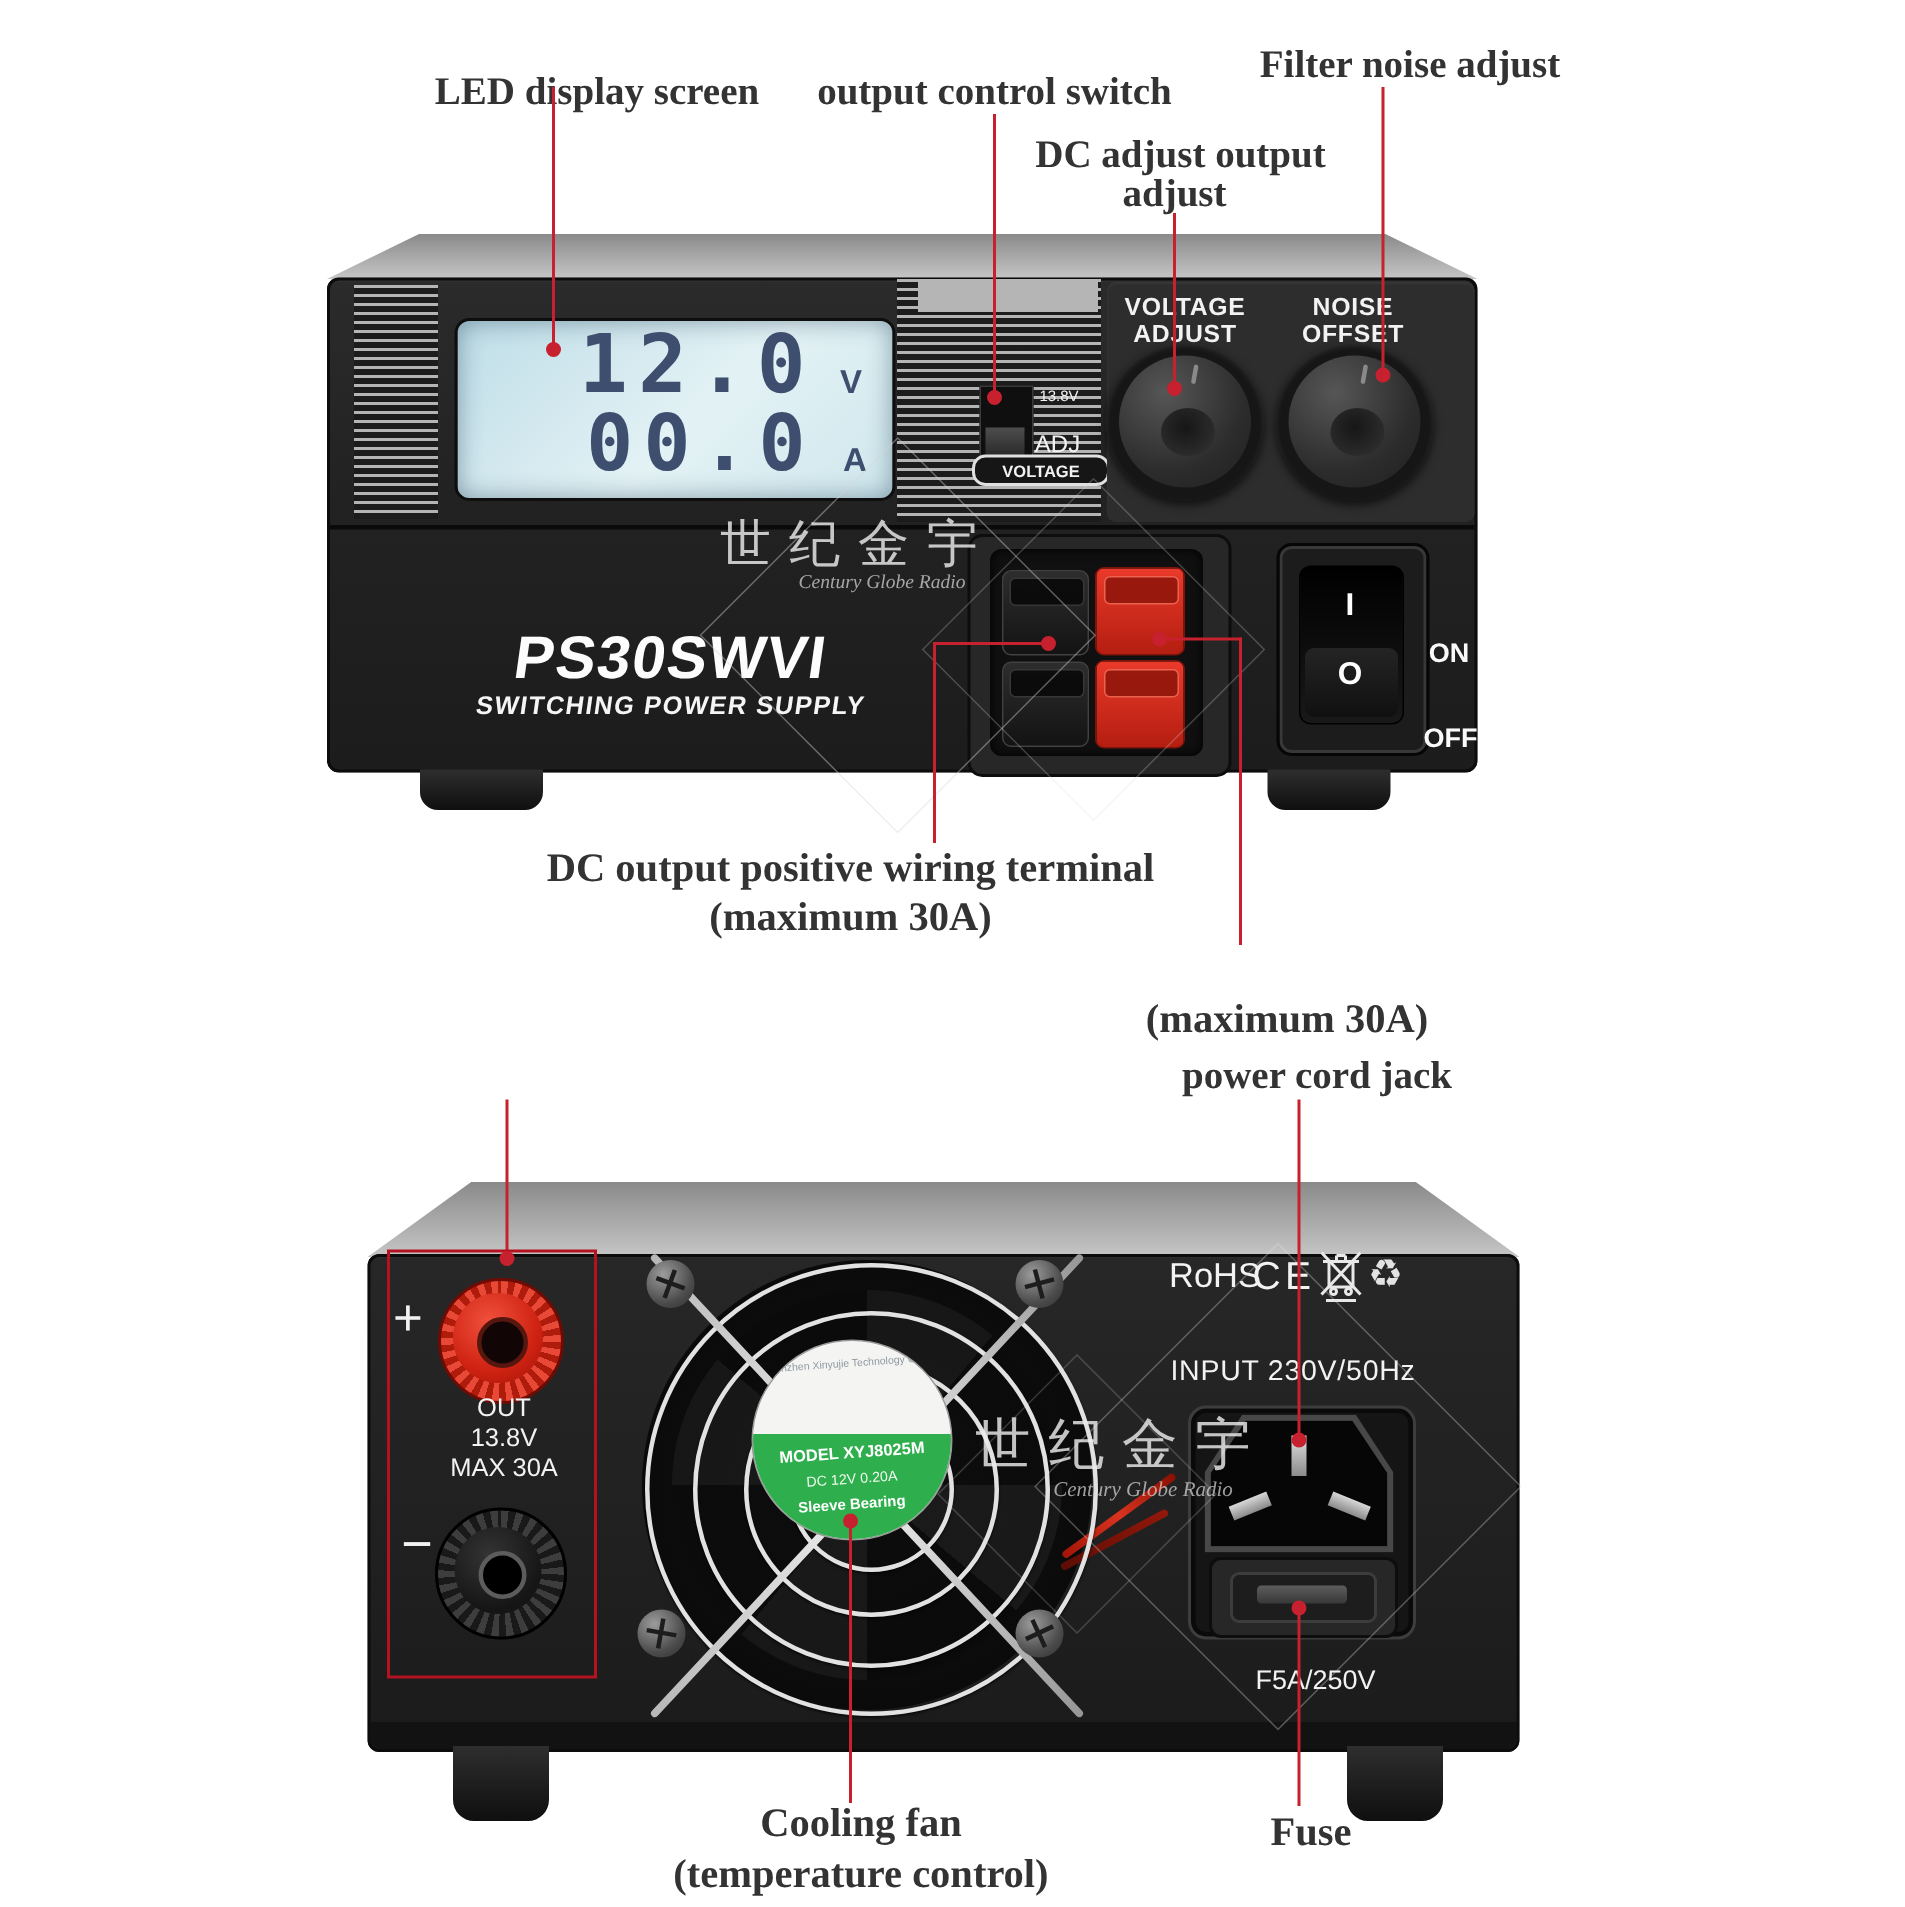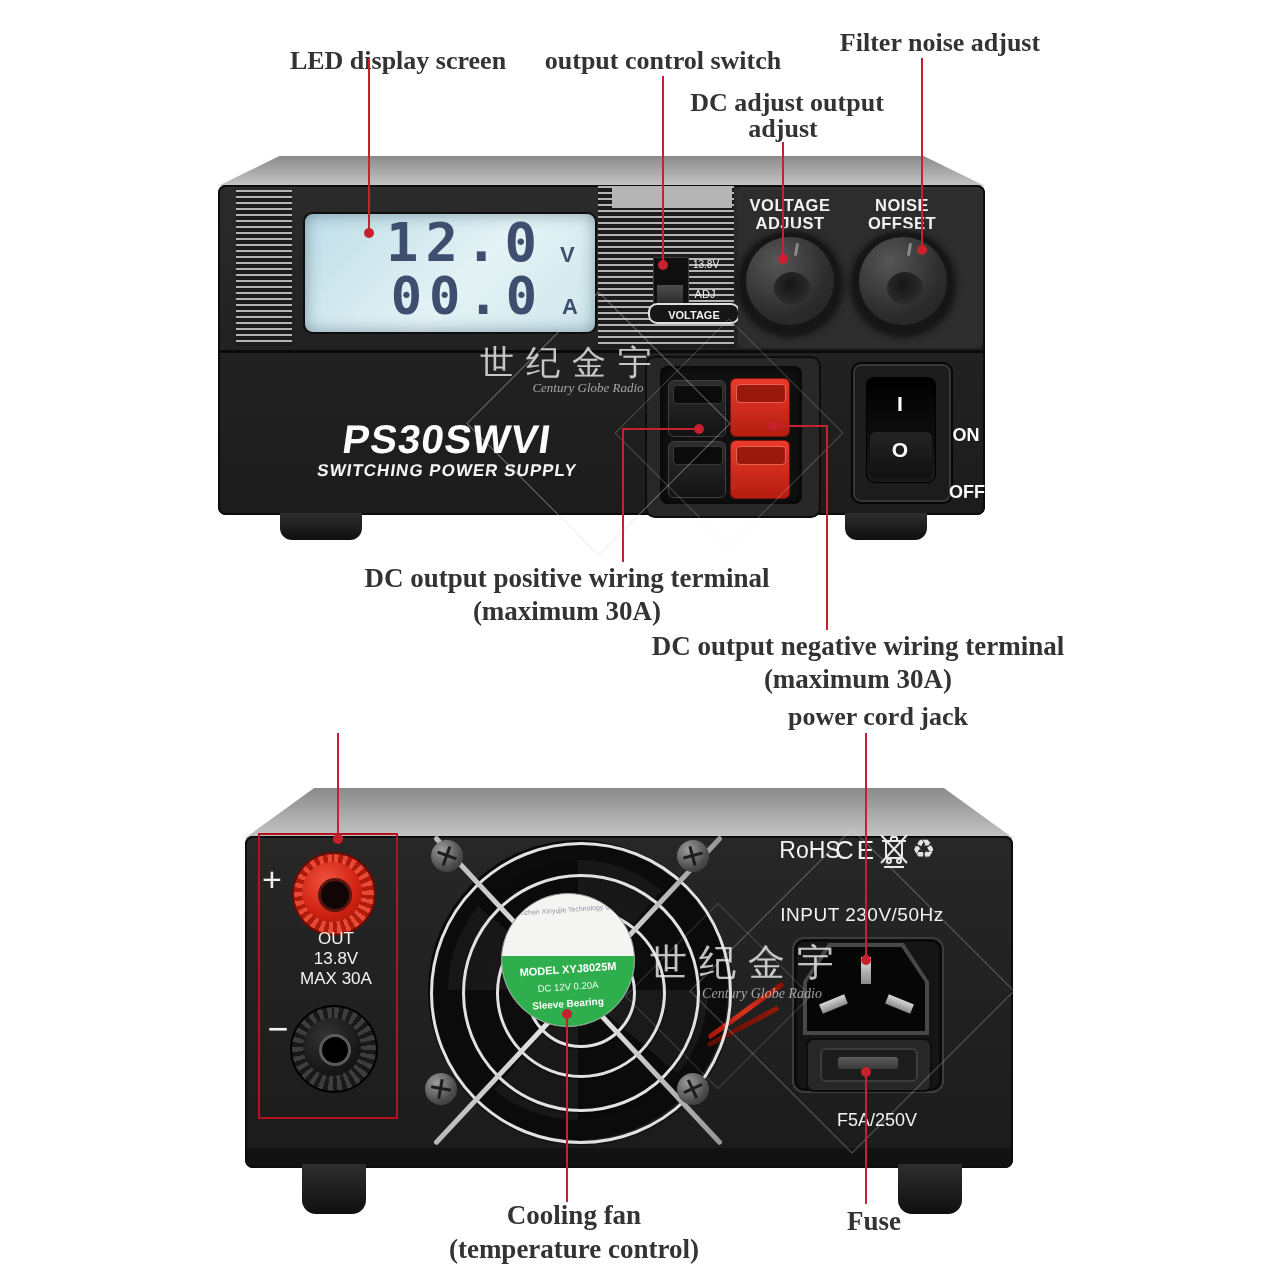--- a/index.html
+++ b/index.html
@@ -82,21 +82,21 @@
   <div class="t seg" style="left:312px;top:216px;width:232px;font-size:54px;line-height:54px;">12.0</div>
   <div class="t lcdunit" style="left:560px;top:242px;">V</div>
   <div class="t seg" style="left:302px;top:270px;width:242px;font-size:52px;line-height:52px;">00.0</div>
   <div class="t lcdunit" style="left:562px;top:294px;">A</div>
 
   <div class="vent" style="left:598px;top:186px;width:136px;height:162px;"></div>
   <div class="t" style="left:612px;top:186px;width:120px;height:22px;background:#b5b5b5;"></div>
   <div class="t" style="left:653px;top:257px;width:34px;height:54px;background:#0f0f0f;border:1px solid #3a3a3a;"></div>
   <div class="t" style="left:657px;top:285px;width:26px;height:20px;background:linear-gradient(180deg,#4d4d4d,#282828);"></div>
   <div class="t whiteTxt" style="left:706px;top:259px;font-size:10px;">13.8V</div>
-  <div class="t whiteTxt" style="left:705px;top:288px;font-size:11px;">ADJ</div>
+  <div class="t whiteTxt" style="left:705px;top:288px;font-size:16px;">ADJ</div>
   <div class="t" style="left:648px;top:303px;width:88px;height:17px;border:2px solid #e0e0e0;border-radius:9px;background:#161616;text-align:center;">
     <span style="font:700 11px 'Liberation Sans',sans-serif;color:#f2f2f2;line-height:17px;">VOLTAGE</span>
   </div>
 
   <div class="t" style="left:738px;top:188px;width:245px;height:160px;background:#2d2d2d;border-radius:6px;box-shadow:inset 0 1px 2px rgba(255,255,255,.07);"></div>
   <div class="kLbl" style="left:790px;top:196px;">VOLTAGE</div>
   <div class="kLbl" style="left:790px;top:214px;">ADJUST</div>
   <div class="kLbl" style="left:902px;top:196px;">NOISE</div>
   <div class="kLbl" style="left:902px;top:214px;">OFFSET</div>
 
@@ -262,21 +262,20 @@
 
   <div class="hline" style="left:623px;top:428px;width:76px;"></div>
   <div class="dot" style="left:699px;top:429px;"></div>
   <div class="vline" style="left:622px;top:428px;height:134px;"></div>
   <div class="t lbl b" style="left:567px;top:563px;">DC output positive wiring terminal</div>
   <div class="t lbl b" style="left:567px;top:596px;">(maximum 30A)</div>
 
   <div class="hline" style="left:772px;top:425px;width:56px;"></div>
   <div class="dot" style="left:773px;top:426px;"></div>
   <div class="vline" style="left:826px;top:425px;height:205px;"></div>
-  <div class="t lbl b" style="left:858px;top:631px;">DC output negative wiring terminal</div>
   <div class="t lbl b" style="left:858px;top:664px;">(maximum 30A)</div>
 
   <div class="t lbl" style="left:878px;top:702px;">power cord jack</div>
 
   <div class="vline" style="left:337px;top:733px;height:104px;"></div>
   <div class="redbox" style="left:258px;top:833px;width:136px;height:282px;"></div>
   <div class="dot" style="left:338px;top:839px;"></div>
 
   <div class="vline" style="left:865px;top:733px;height:226px;"></div>
   <div class="dot" style="left:866px;top:960px;"></div>

